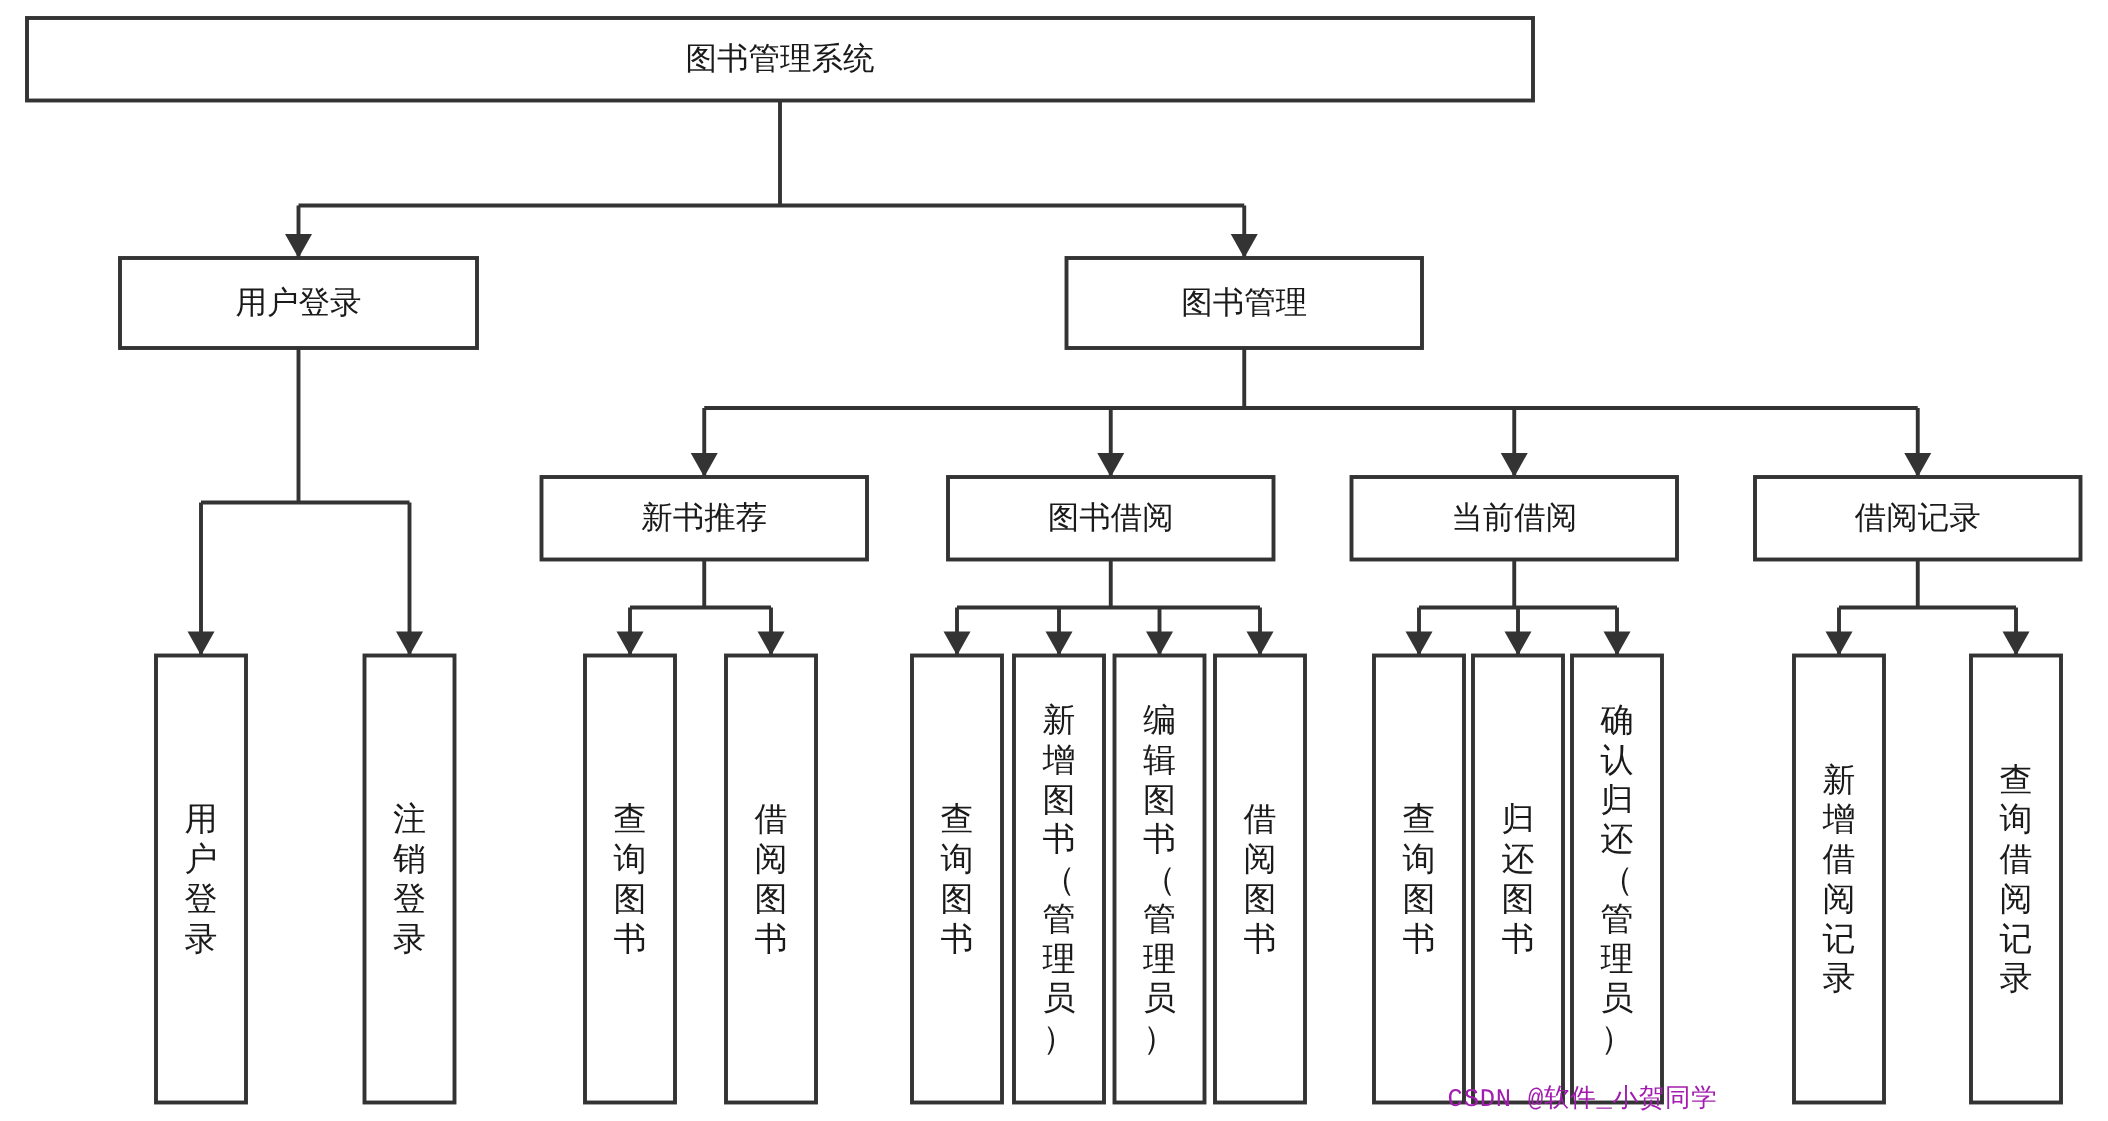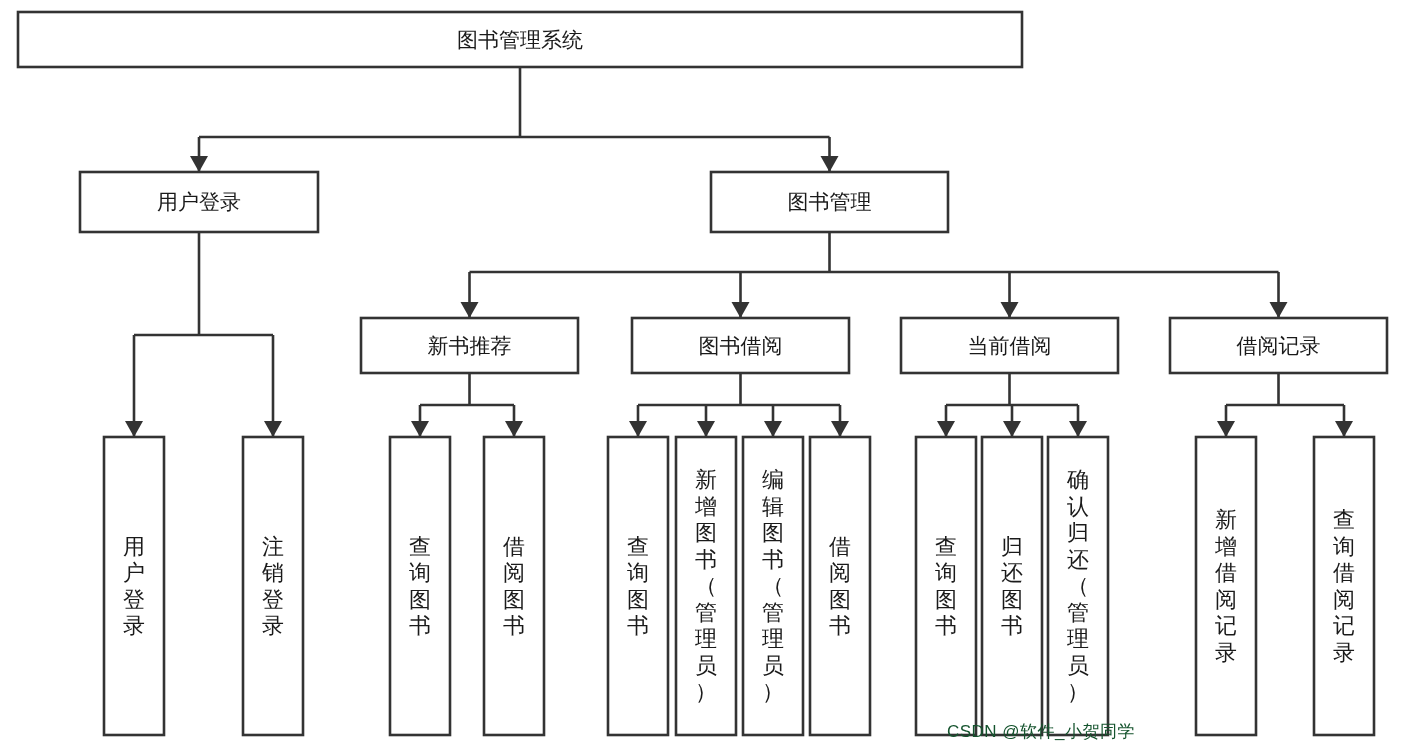--- a/index.html
+++ b/index.html
@@ -50,25 +50,25 @@
     dominant-baseline: middle;
   }
   .node-label-vertical {
     fill: #1a1a1a;
     font-family: "DejaVu Sans", "Liberation Sans", sans-serif;
     font-size: 22px;
     text-anchor: middle;
   }
   .watermark {
     position: absolute;
-    right: 20px;
+    right: 10px;
     bottom: 4px;
-    color: #14532d;
+    color: #a21caf;
     font-size: 17px;
-    font-family: Liberation Sans, sans-serif;
+    font-family: Liberation Mono, monospace;
     white-space: nowrap;
     letter-spacing: 0.5px;
     user-select: none;
   }
 </style>
 </head>
 <body>
 
 <div id="diagram-root">
   <svg class="flow" viewBox="0 0 1405 747" xmlns="http://www.w3.org/2000/svg">

